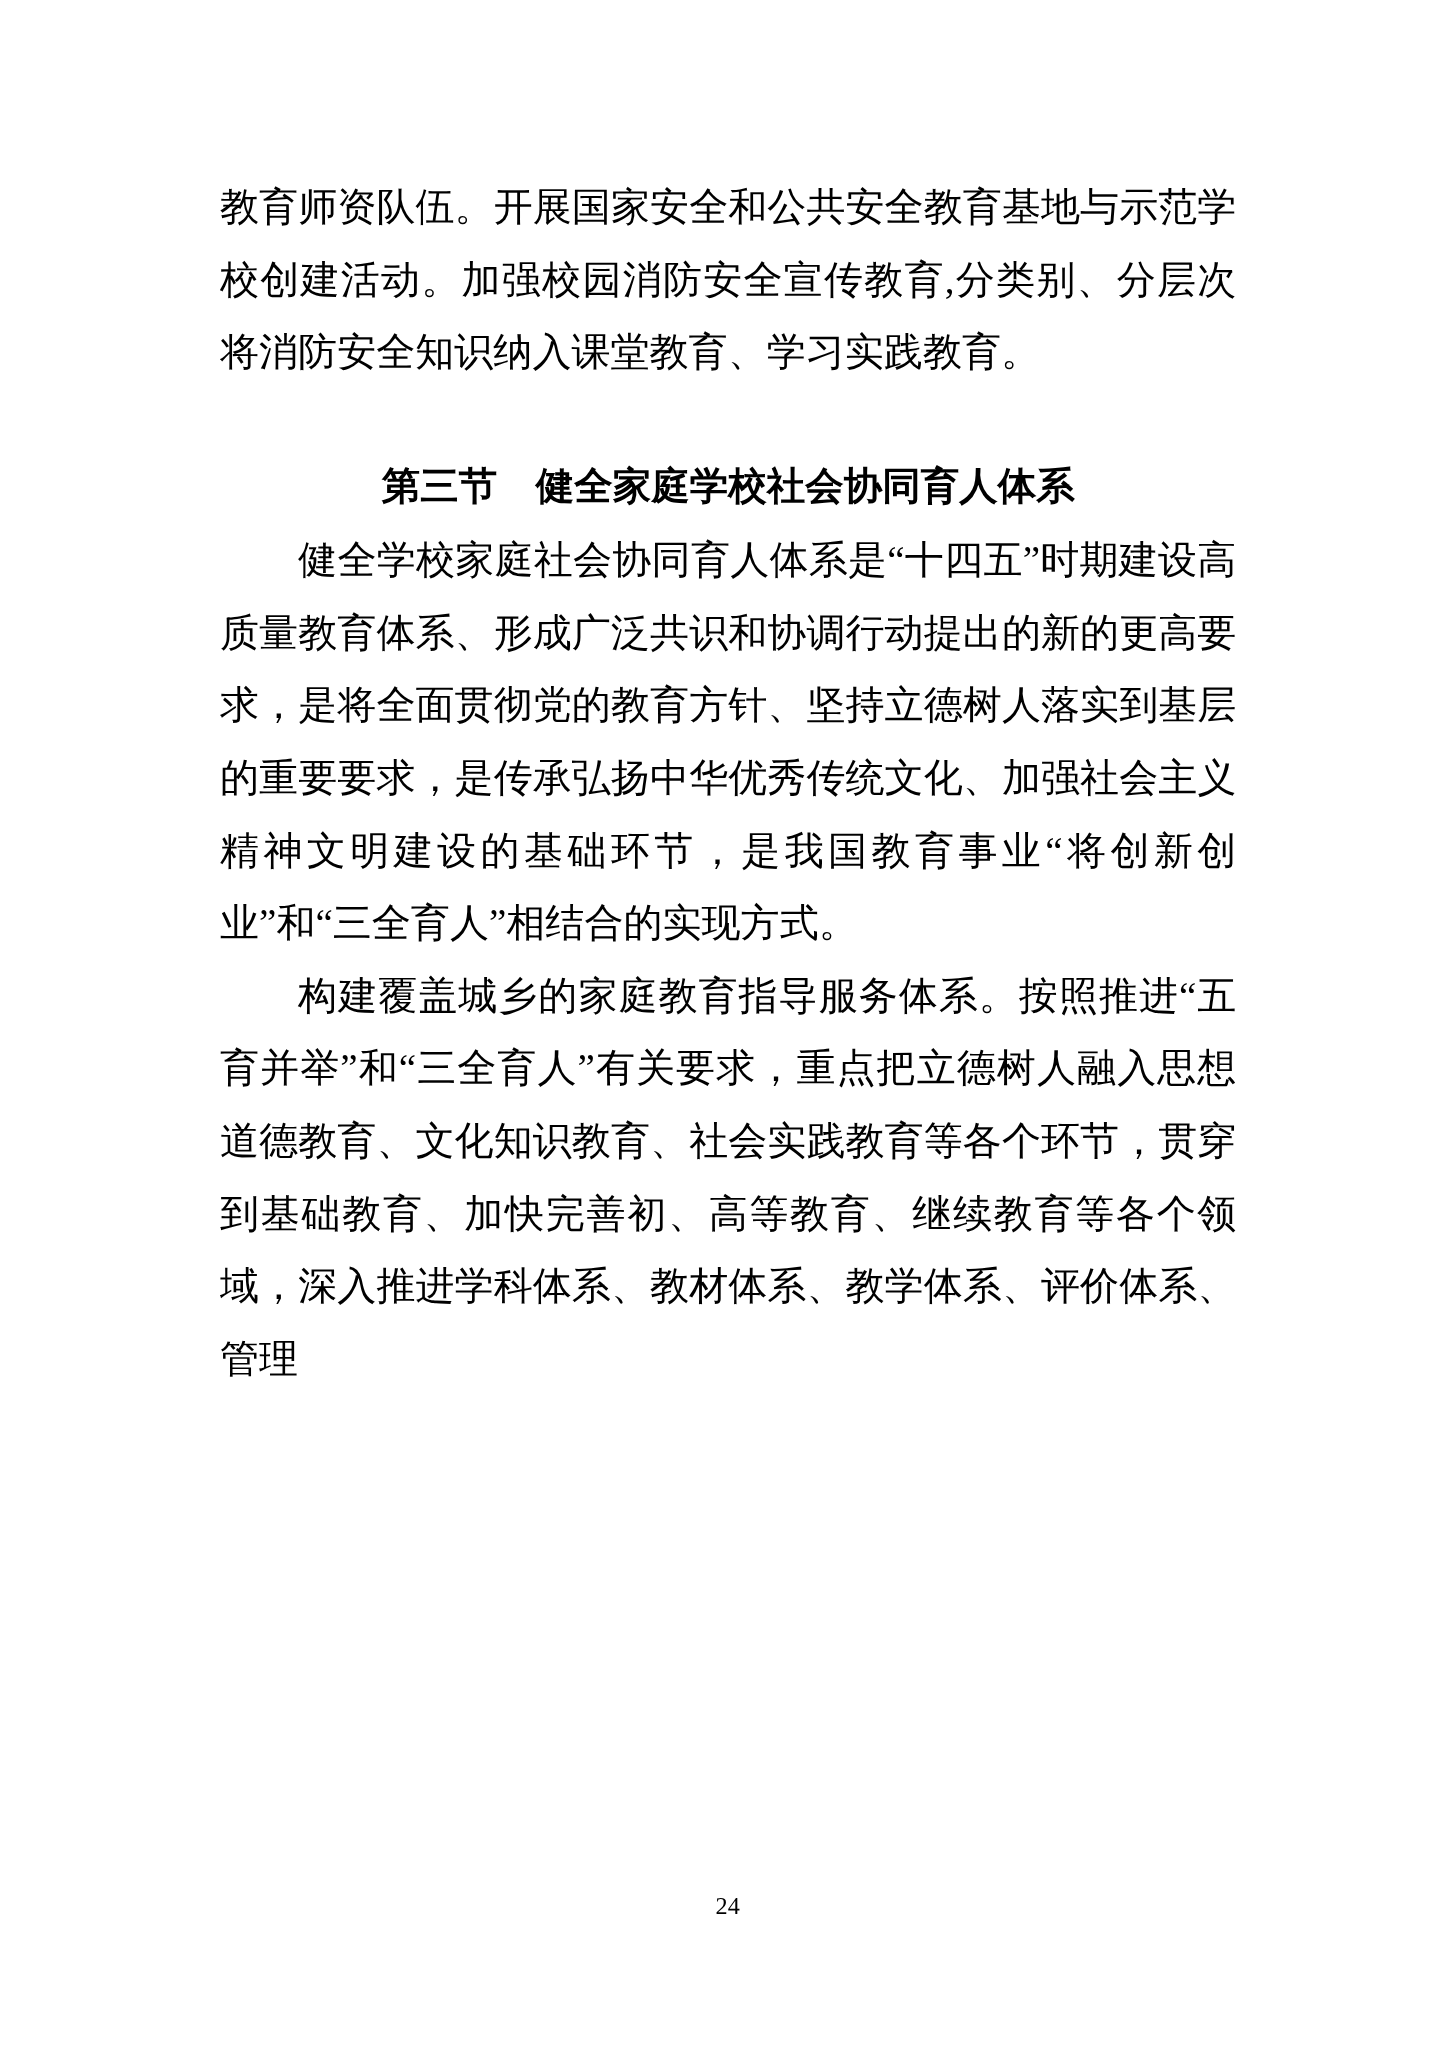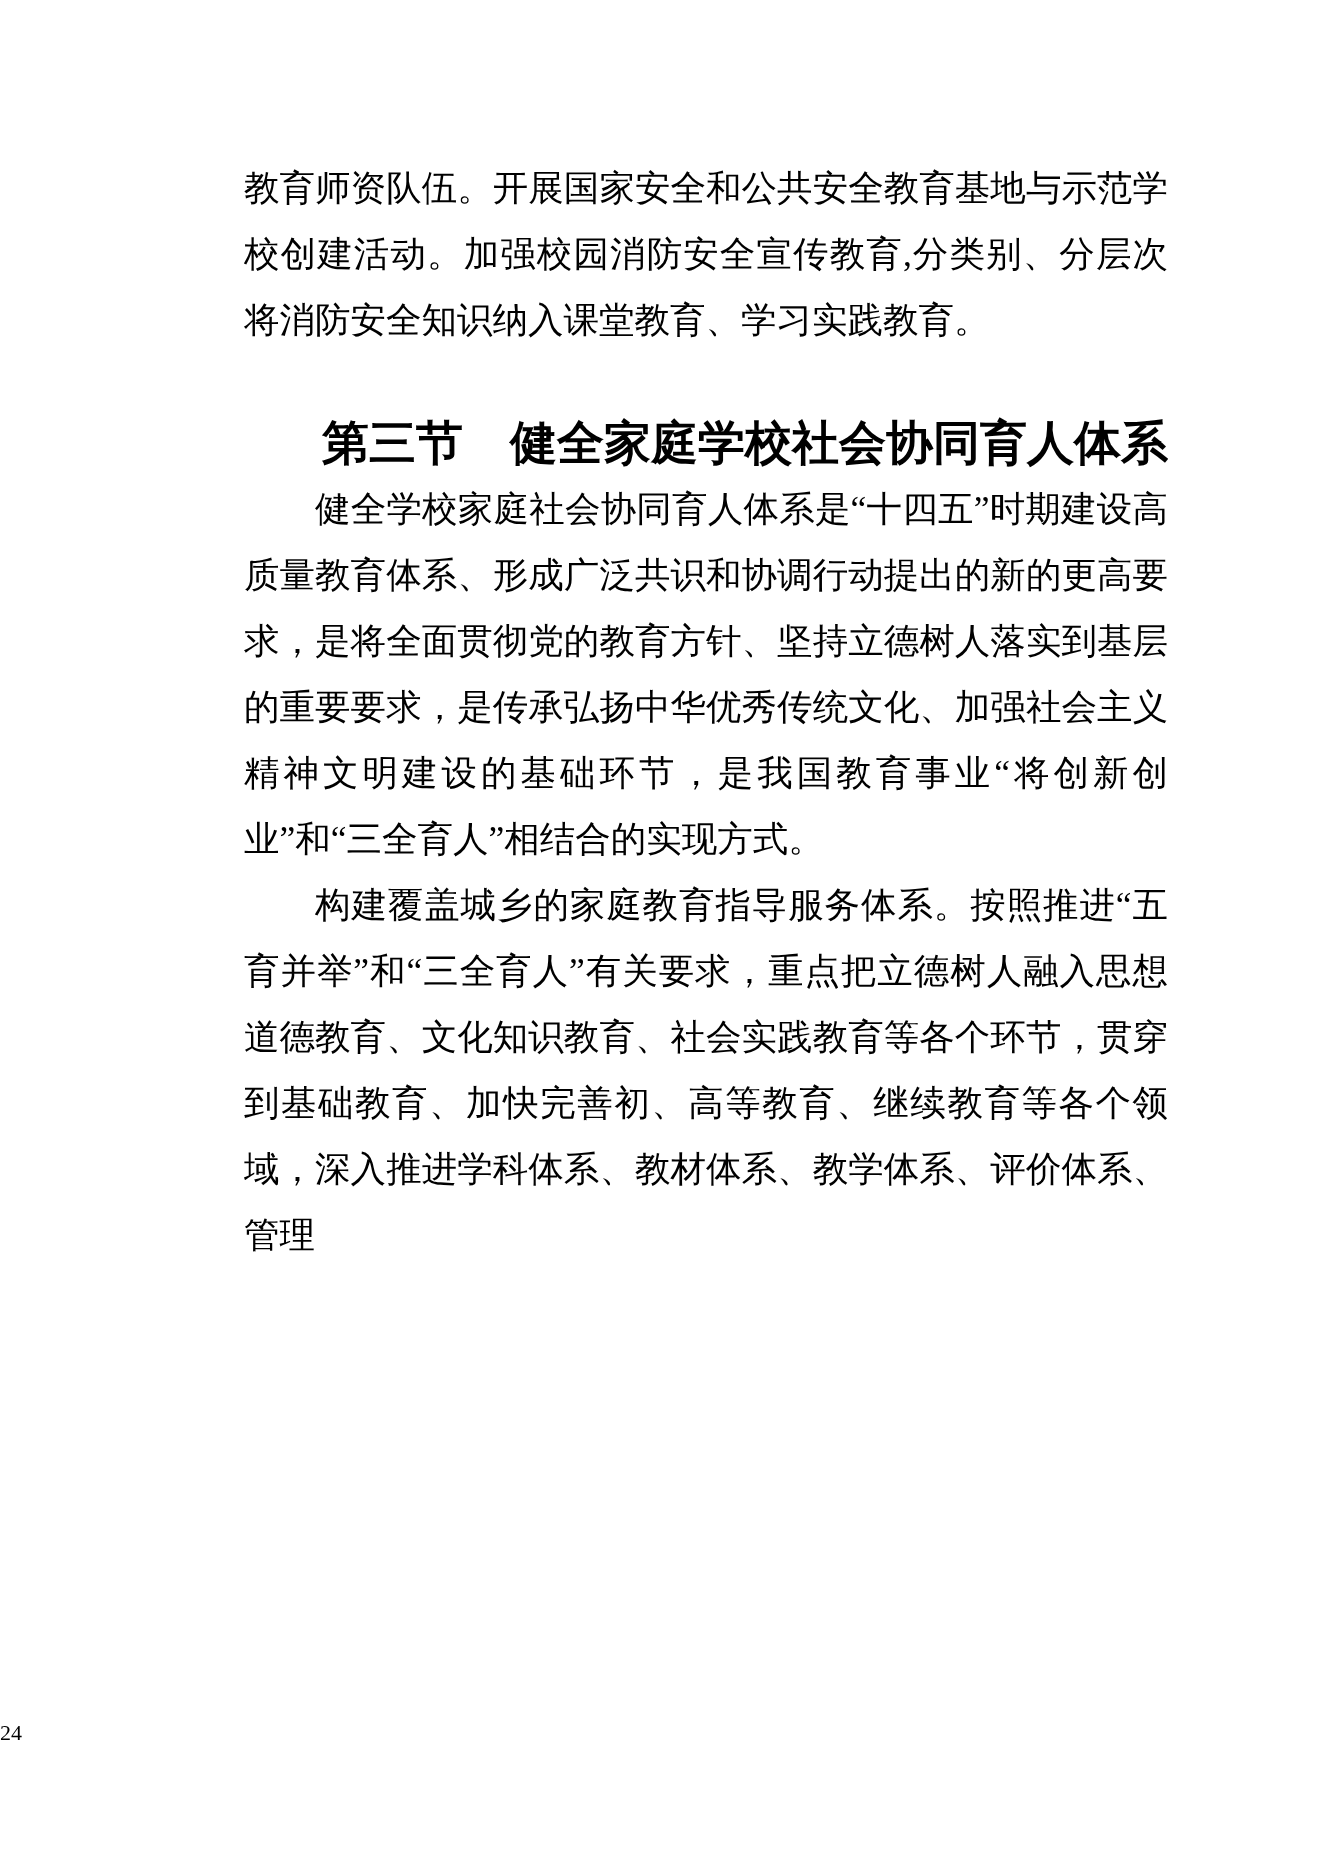--- a/index.html
+++ b/index.html
@@ -18,44 +18,43 @@
   }
   .content {
     position: absolute;
     left: 200px;
     top: 155px;
     width: 924px;
     font-size: 35.5px;
     line-height: 66px;
     text-align: justify;
     letter-spacing: 0;
-    margin-left: 44px;
   }
   .content p {
     margin: 0;
     padding: 0;
   }
   .para-indent {
     text-indent: 2em;
   }
   .section-heading {
     margin: 57px 0 0 0;
     padding: 0;
-    font-size: 47px;
+    font-size: 35px;
     line-height: 66px;
     font-weight: 700;
-    text-align: right;
+    text-align: center;
     text-indent: 0;
   }
   .page-number {
     position: absolute;
     left: 0;
     right: 0;
     top: 1720px;
-    text-align: left;
+    text-align: center;
     font-size: 22px;
     line-height: 26px;
     color: #000000;
   }
 </style>
 </head>
 <body>
 
 <div class="page">
 

